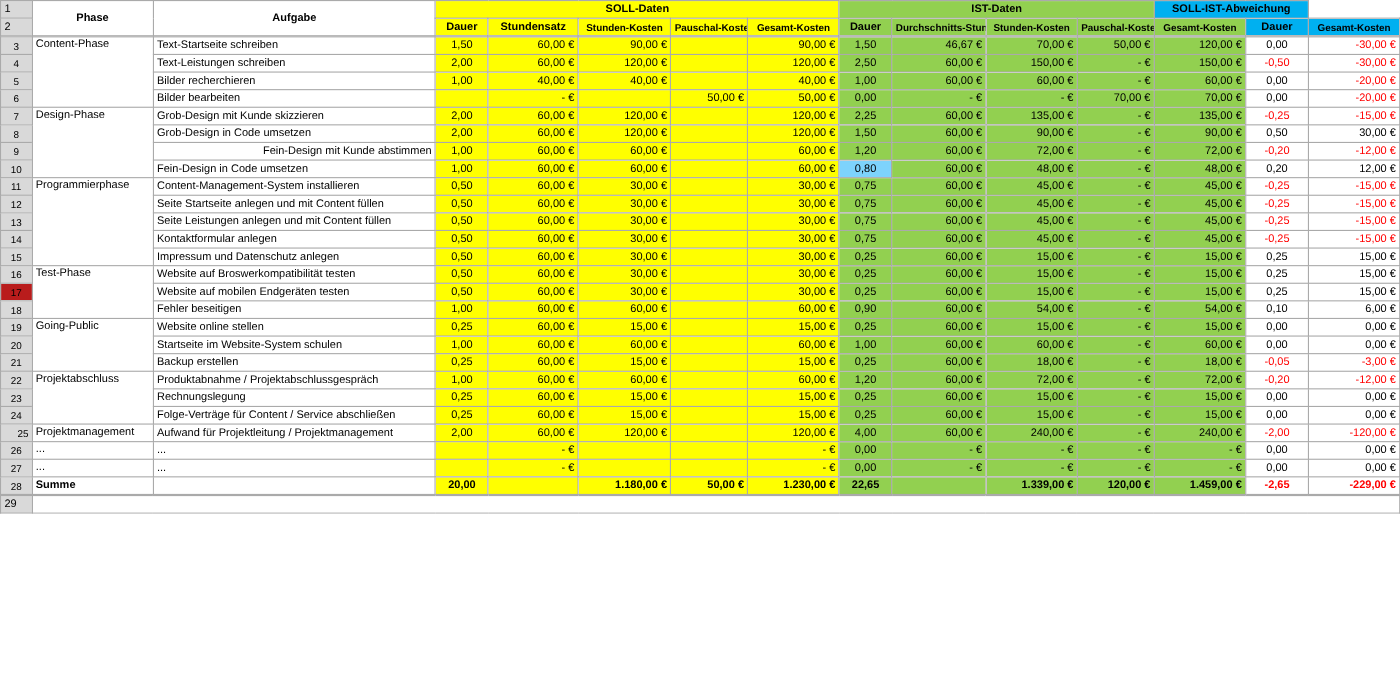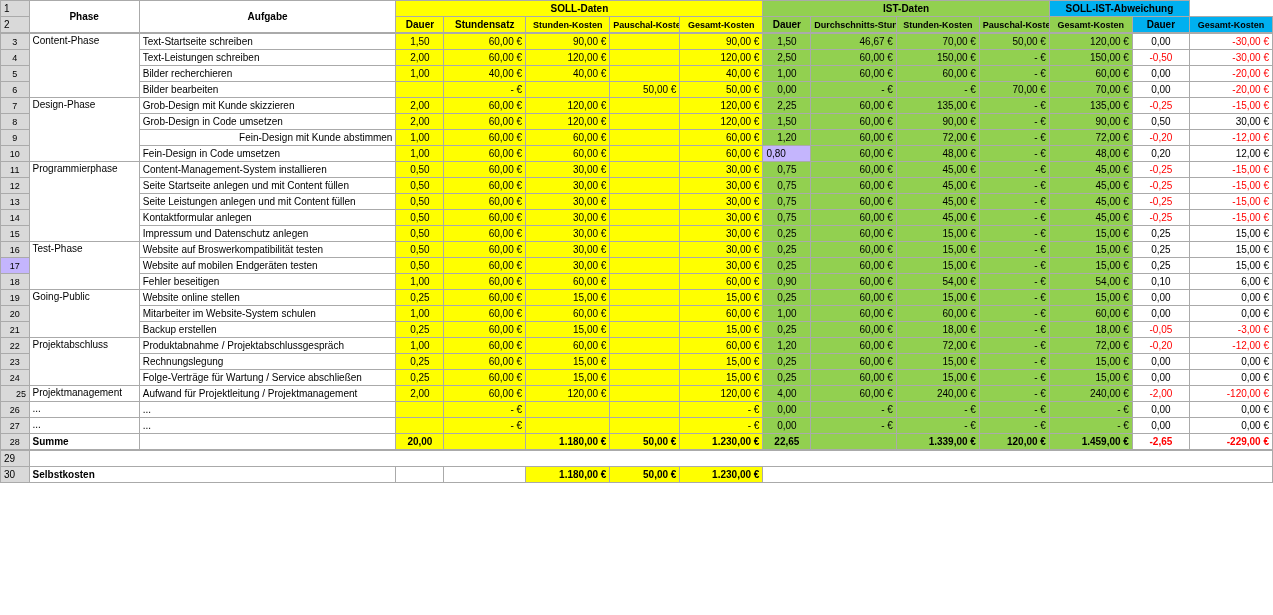--- a/index.html
+++ b/index.html
@@ -200,21 +200,21 @@
           <td style="border: 1px solid rgb(170, 170, 170); text-align: right; color: rgb(255, 0, 0);">-12,00 €</td>
         </tr>
         <tr>
           <td style="background: rgb(217, 217, 217); border: 1px solid rgb(170, 170, 170); font-size: 9px; text-align: center;">10</td>
           <td style="border: 1px solid rgb(170, 170, 170);">Fein-Design in Code umsetzen</td>
           <td style="border: 1px solid rgb(170, 170, 170); background: rgb(255, 255, 0); text-align: center;">1,00</td>
           <td style="border: 1px solid rgb(170, 170, 170); background: rgb(255, 255, 0); text-align: right;">60,00 €</td>
           <td style="border: 1px solid rgb(170, 170, 170); background: rgb(255, 255, 0); text-align: right;">60,00 €</td>
           <td style="border: 1px solid rgb(170, 170, 170); background: rgb(255, 255, 0); text-align: right;"></td>
           <td style="border: 1px solid rgb(170, 170, 170); background: rgb(255, 255, 0); text-align: right;">60,00 €</td>
-          <td style="border: 1px solid rgb(170, 170, 170); background: #c4b5fd; ">0,80</td>
+          <td style="border: 1px solid rgb(170, 170, 170); background: #7dd3fc; text-align: center;">0,80</td>
           <td style="border: 1px solid rgb(170, 170, 170); background: rgb(146, 208, 80); text-align: right;">60,00 €</td>
           <td style="border: 1px solid rgb(170, 170, 170); background: rgb(146, 208, 80); text-align: right;">48,00 €</td>
           <td style="border: 1px solid rgb(170, 170, 170); background: rgb(146, 208, 80); text-align: right;">- €</td>
           <td style="border: 1px solid rgb(170, 170, 170); background: rgb(146, 208, 80); text-align: right;">48,00 €</td>
           <td style="border: 1px solid rgb(170, 170, 170); text-align: center;">0,20</td>
           <td style="border: 1px solid rgb(170, 170, 170); text-align: right;">12,00 €</td>
         </tr>
         <tr>
           <td style="background: rgb(217, 217, 217); border: 1px solid rgb(170, 170, 170); font-size: 9px; text-align: center;">11</td>
           <td rowspan="5" style="border: 1px solid rgb(170, 170, 170); vertical-align: top;">Programmierphase</td>
@@ -307,21 +307,21 @@
           <td style="border: 1px solid rgb(170, 170, 170); background: rgb(255, 255, 0); text-align: right;">30,00 €</td>
           <td style="border: 1px solid rgb(170, 170, 170); background: rgb(146, 208, 80); text-align: center;">0,25</td>
           <td style="border: 1px solid rgb(170, 170, 170); background: rgb(146, 208, 80); text-align: right;">60,00 €</td>
           <td style="border: 1px solid rgb(170, 170, 170); background: rgb(146, 208, 80); text-align: right;">15,00 €</td>
           <td style="border: 1px solid rgb(170, 170, 170); background: rgb(146, 208, 80); text-align: right;">- €</td>
           <td style="border: 1px solid rgb(170, 170, 170); background: rgb(146, 208, 80); text-align: right;">15,00 €</td>
           <td style="border: 1px solid rgb(170, 170, 170); text-align: center;">0,25</td>
           <td style="border: 1px solid rgb(170, 170, 170); text-align: right;">15,00 €</td>
         </tr>
         <tr>
-          <td style="background: #c4b5fd; border: 1px solid rgb(170, 170, 170); font-size: 9px; text-align: center;">17</td>
+          <td style="background: #b91c1c; border: 1px solid rgb(170, 170, 170); font-size: 9px; text-align: center;">17</td>
           <td style="border: 1px solid rgb(170, 170, 170);">Website auf mobilen Endgeräten testen</td>
           <td style="border: 1px solid rgb(170, 170, 170); background: rgb(255, 255, 0); text-align: center;">0,50</td>
           <td style="border: 1px solid rgb(170, 170, 170); background: rgb(255, 255, 0); text-align: right;">60,00 €</td>
           <td style="border: 1px solid rgb(170, 170, 170); background: rgb(255, 255, 0); text-align: right;">30,00 €</td>
           <td style="border: 1px solid rgb(170, 170, 170); background: rgb(255, 255, 0); text-align: right;"></td>
           <td style="border: 1px solid rgb(170, 170, 170); background: rgb(255, 255, 0); text-align: right;">30,00 €</td>
           <td style="border: 1px solid rgb(170, 170, 170); background: rgb(146, 208, 80); text-align: center;">0,25</td>
           <td style="border: 1px solid rgb(170, 170, 170); background: rgb(146, 208, 80); text-align: right;">60,00 €</td>
           <td style="border: 1px solid rgb(170, 170, 170); background: rgb(146, 208, 80); text-align: right;">15,00 €</td>
           <td style="border: 1px solid rgb(170, 170, 170); background: rgb(146, 208, 80); text-align: right;">- €</td>
@@ -357,21 +357,21 @@
           <td style="border: 1px solid rgb(170, 170, 170); background: rgb(146, 208, 80); text-align: center;">0,25</td>
           <td style="border: 1px solid rgb(170, 170, 170); background: rgb(146, 208, 80); text-align: right;">60,00 €</td>
           <td style="border: 1px solid rgb(170, 170, 170); background: rgb(146, 208, 80); text-align: right;">15,00 €</td>
           <td style="border: 1px solid rgb(170, 170, 170); background: rgb(146, 208, 80); text-align: right;">- €</td>
           <td style="border: 1px solid rgb(170, 170, 170); background: rgb(146, 208, 80); text-align: right;">15,00 €</td>
           <td style="border: 1px solid rgb(170, 170, 170); text-align: center;">0,00</td>
           <td style="border: 1px solid rgb(170, 170, 170); text-align: right;">0,00 €</td>
         </tr>
         <tr>
           <td style="background: rgb(217, 217, 217); border: 1px solid rgb(170, 170, 170); font-size: 9px; text-align: center;">20</td>
-          <td style="border: 1px solid rgb(170, 170, 170);">Mitarbeiter im Website-System schulen</td>
+          <td style="border: 1px solid rgb(170, 170, 170);">Startseite im Website-System schulen</td>
           <td style="border: 1px solid rgb(170, 170, 170); background: rgb(255, 255, 0); text-align: center;">1,00</td>
           <td style="border: 1px solid rgb(170, 170, 170); background: rgb(255, 255, 0); text-align: right;">60,00 €</td>
           <td style="border: 1px solid rgb(170, 170, 170); background: rgb(255, 255, 0); text-align: right;">60,00 €</td>
           <td style="border: 1px solid rgb(170, 170, 170); background: rgb(255, 255, 0); text-align: right;"></td>
           <td style="border: 1px solid rgb(170, 170, 170); background: rgb(255, 255, 0); text-align: right;">60,00 €</td>
           <td style="border: 1px solid rgb(170, 170, 170); background: rgb(146, 208, 80); text-align: center;">1,00</td>
           <td style="border: 1px solid rgb(170, 170, 170); background: rgb(146, 208, 80); text-align: right;">60,00 €</td>
           <td style="border: 1px solid rgb(170, 170, 170); background: rgb(146, 208, 80); text-align: right;">60,00 €</td>
           <td style="border: 1px solid rgb(170, 170, 170); background: rgb(146, 208, 80); text-align: right;">- €</td>
           <td style="border: 1px solid rgb(170, 170, 170); background: rgb(146, 208, 80); text-align: right;">60,00 €</td>
@@ -422,21 +422,21 @@
           <td style="border: 1px solid rgb(170, 170, 170); background: rgb(146, 208, 80); text-align: center;">0,25</td>
           <td style="border: 1px solid rgb(170, 170, 170); background: rgb(146, 208, 80); text-align: right;">60,00 €</td>
           <td style="border: 1px solid rgb(170, 170, 170); background: rgb(146, 208, 80); text-align: right;">15,00 €</td>
           <td style="border: 1px solid rgb(170, 170, 170); background: rgb(146, 208, 80); text-align: right;">- €</td>
           <td style="border: 1px solid rgb(170, 170, 170); background: rgb(146, 208, 80); text-align: right;">15,00 €</td>
           <td style="border: 1px solid rgb(170, 170, 170); text-align: center;">0,00</td>
           <td style="border: 1px solid rgb(170, 170, 170); text-align: right;">0,00 €</td>
         </tr>
         <tr>
           <td style="background: rgb(217, 217, 217); border: 1px solid rgb(170, 170, 170); font-size: 9px; text-align: center;">24</td>
-          <td style="border: 1px solid rgb(170, 170, 170);">Folge-Verträge für Wartung / Service abschließen</td>
+          <td style="border: 1px solid rgb(170, 170, 170);">Folge-Verträge für Content / Service abschließen</td>
           <td style="border: 1px solid rgb(170, 170, 170); background: rgb(255, 255, 0); text-align: center;">0,25</td>
           <td style="border: 1px solid rgb(170, 170, 170); background: rgb(255, 255, 0); text-align: right;">60,00 €</td>
           <td style="border: 1px solid rgb(170, 170, 170); background: rgb(255, 255, 0); text-align: right;">15,00 €</td>
           <td style="border: 1px solid rgb(170, 170, 170); background: rgb(255, 255, 0); text-align: right;"></td>
           <td style="border: 1px solid rgb(170, 170, 170); background: rgb(255, 255, 0); text-align: right;">15,00 €</td>
           <td style="border: 1px solid rgb(170, 170, 170); background: rgb(146, 208, 80); text-align: center;">0,25</td>
           <td style="border: 1px solid rgb(170, 170, 170); background: rgb(146, 208, 80); text-align: right;">60,00 €</td>
           <td style="border: 1px solid rgb(170, 170, 170); background: rgb(146, 208, 80); text-align: right;">15,00 €</td>
           <td style="border: 1px solid rgb(170, 170, 170); background: rgb(146, 208, 80); text-align: right;">- €</td>
           <td style="border: 1px solid rgb(170, 170, 170); background: rgb(146, 208, 80); text-align: right;">15,00 €</td>
@@ -531,24 +531,14 @@
     <col style="width:54px">
     <col style="width:64px">
     <col style="width:44px">
     <col style="width:64px">
   </colgroup>
   <tbody>
     <tr>
       <td style="border:1px solid #aaa;background:#d9d9d9;">29</td>
       <td style="border:1px solid #aaa;" colspan="14"></td>
     </tr>
-    <tr>
-      <td style="border:1px solid #aaa;background:#d9d9d9;">30</td>
-      <td style="border:1px solid #aaa;" colspan="2" class="bold left">Selbstkosten</td>
-      <td style="border:1px solid #aaa;"></td>
-      <td style="border:1px solid #aaa;"></td>
-      <td class="right bold yellow" style="border:1px solid #aaa;">1.180,00 €</td>
-      <td class="right bold yellow" style="border:1px solid #aaa;">50,00 €</td>
-      <td class="right bold yellow" style="border:1px solid #aaa;">1.230,00 €</td>
-      <td style="border:1px solid #aaa;" colspan="7"></td>
-    </tr>
   </tbody>
 </table>
 
 </body></html>

